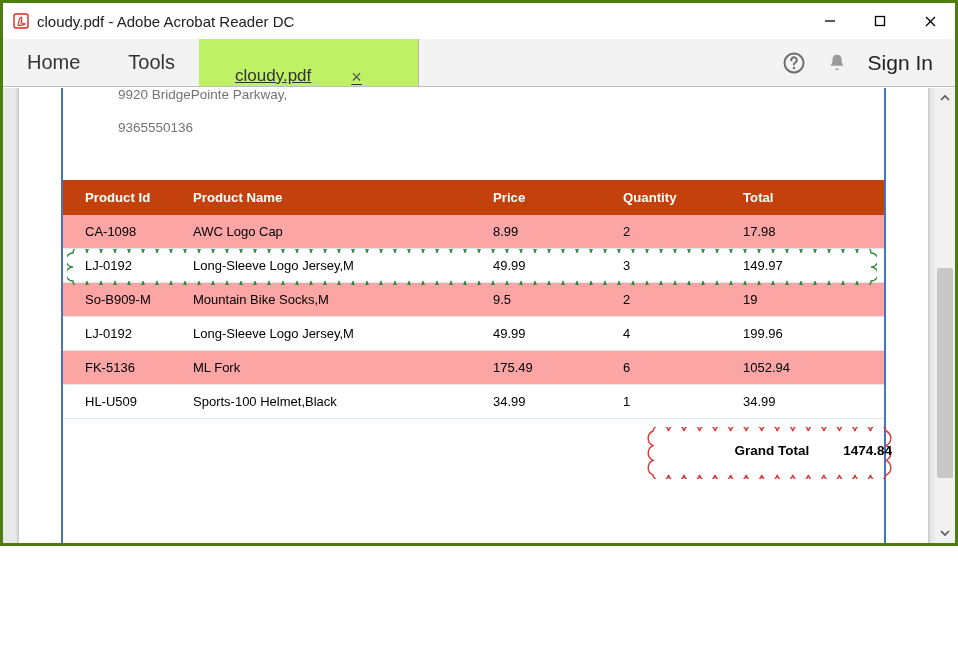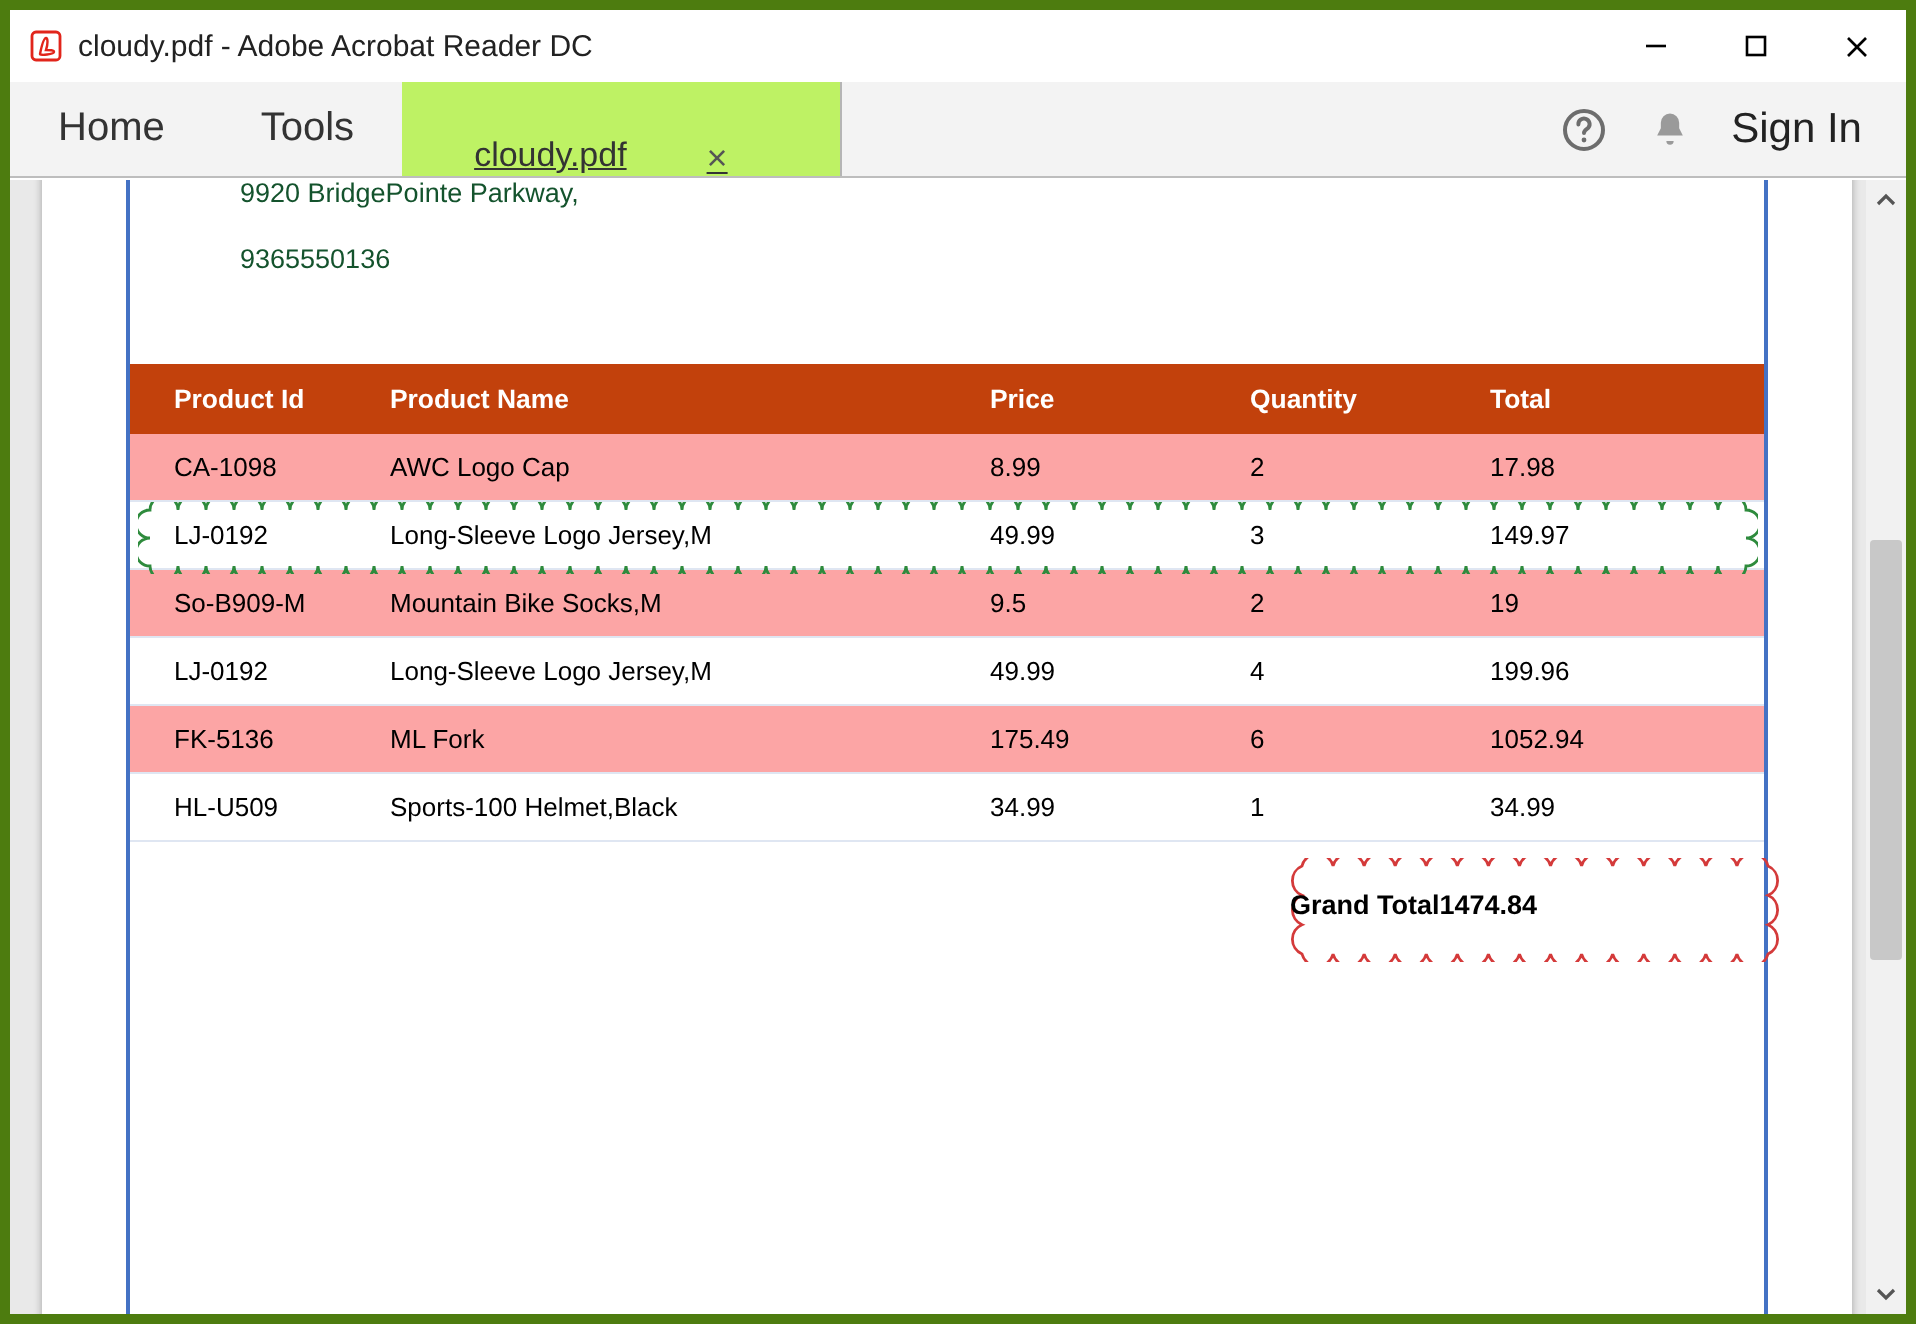--- a/index.html
+++ b/index.html
@@ -1,17 +1,17 @@
 <!DOCTYPE html>
 <html><head>
 <meta charset="utf-8">
 <style>
   * { box-sizing: border-box; }
   html, body { margin:0; padding:0; font-family: "Segoe UI", Arial, sans-serif; background:#fff; }
-  .window { width:958px; height:662px; border:5px solid #4d7c0f; position:relative; overflow:hidden; }
+  .window { width:958px; height:546px; border:3px solid #4d7c0f; position:relative; overflow:hidden; }
   
   .titlebar { height:36px; display:flex; align-items:center; font-size:15px; color:#222; }
   .titlebar .app-icon { width:16px; height:16px; margin:0 8px 0 10px; display:inline-block; }
   .titlebar .app-icon svg { display:block; }
   .titlebar .title { flex:0 0 auto; }
   .titlebar .spacer { flex:1; }
   .win-btns { display:flex; height:100%; }
   .win-btn { width:50px; display:flex; align-items:center; justify-content:center; font-size:14px; color:#222; }
   .win-btn svg { display:block; }
   
@@ -26,36 +26,36 @@
   .viewer { position:absolute; top:85px; left:0; right:0; bottom:0; background:#fff; display:flex; }
   .docpane { flex:1; position:relative; overflow:hidden; background:#e9e9e9; }
   .page-shadow { position:absolute; left:16px; right:7px; top:-20px; bottom:-20px; background:#fff; box-shadow:0 0 4px rgba(0,0,0,.3); }
   .page { position:absolute; left:58px; right:49px; top:-20px; bottom:-20px; border-left:2px solid #4472c4; border-right:2px solid #4472c4; background:#fff; padding:0; }
   .vscroll { width:20px; background:#f1f1f1; position:relative; }
   .vscroll .up, .vscroll .down { position:absolute; left:0; right:0; height:20px; display:flex; align-items:center; justify-content:center; color:#555; }
   .vscroll .up { top:0; }
   .vscroll .down { bottom:0; }
   .vscroll .thumb { position:absolute; left:2px; right:2px; top:180px; height:210px; background:#c8c8c8; border-radius:2px; }
   
-  .address { padding:18px 28px 0 55px; font-size:13.5px; color:#14532d; line-height:1.4; }
+  .address { padding:18px 28px 0 55px; font-size:13.5px; color:#737373; line-height:1.4; }
   .address div { margin-bottom:14px; }
   .tbl { margin-top:42px; width:100%; border-collapse:collapse; font-size:13px; color:#000; }
   .tbl th { background:#c2410c; color:#fff; font-weight:700; text-align:left; padding:10px 10px; font-size:13.2px; }
   .tbl th.pid { padding-left:22px; width:120px; }
   .tbl th.pname { width:300px; }
   .tbl th.price { width:130px; }
   .tbl th.qty { width:120px; }
   .tbl th.total { }
   .tbl td { padding:9px 10px; border-bottom:1px solid #dfe6f2; }
   .tbl td.pid { padding-left:22px; }
   .tbl tr.alt td { background:#fca5a5; }
   .grandrow { text-align:right; padding:18px 0 0 0; position:relative; height:70px; }
   .cloud-grand { position:absolute; right:-8px; top:8px; width:245px; height:52px; }
   .cloud-grand svg { position:absolute; inset:0; }
-  .cloud-grand .txt { position:absolute; left:0; right:0; top:16px; display:flex; justify-content:flex-start; font-size:13.5px; font-weight:700; color:#000; }
+  .cloud-grand .txt { position:absolute; left:0; right:0; top:16px; display:flex; justify-content:flex-end; gap:34px; font-size:13.5px; font-weight:700; color:#000; }
   
   .row-cloud { position:absolute; pointer-events:none; }
   .row-cloud svg { display:block; }
 </style>
 </head>
 <body>
 
 <div class="window">
 
   <div class="titlebar">

